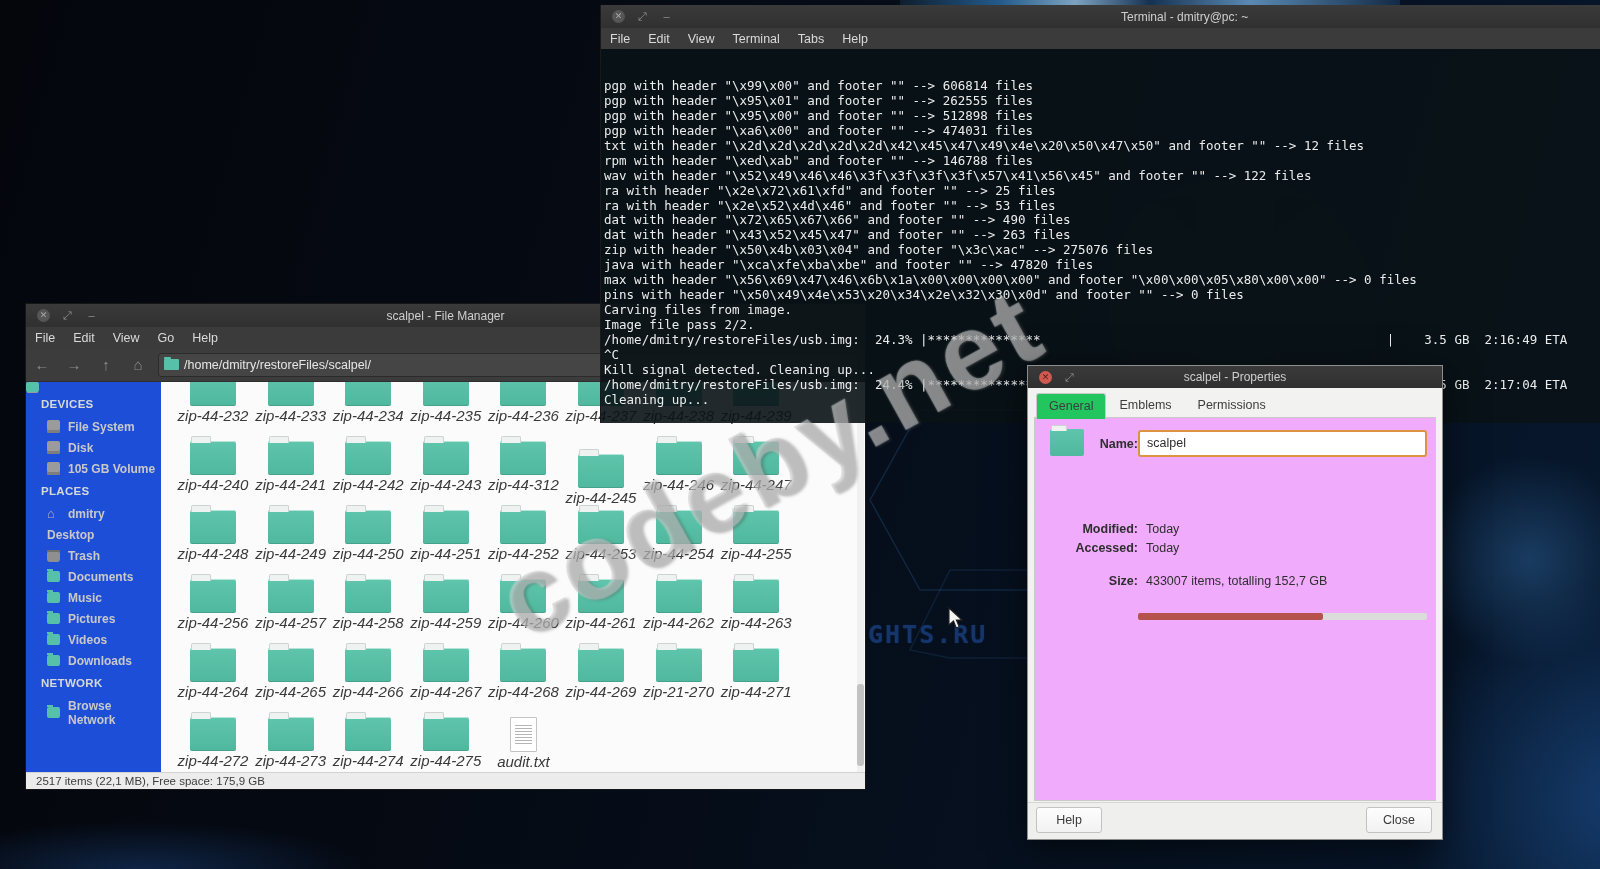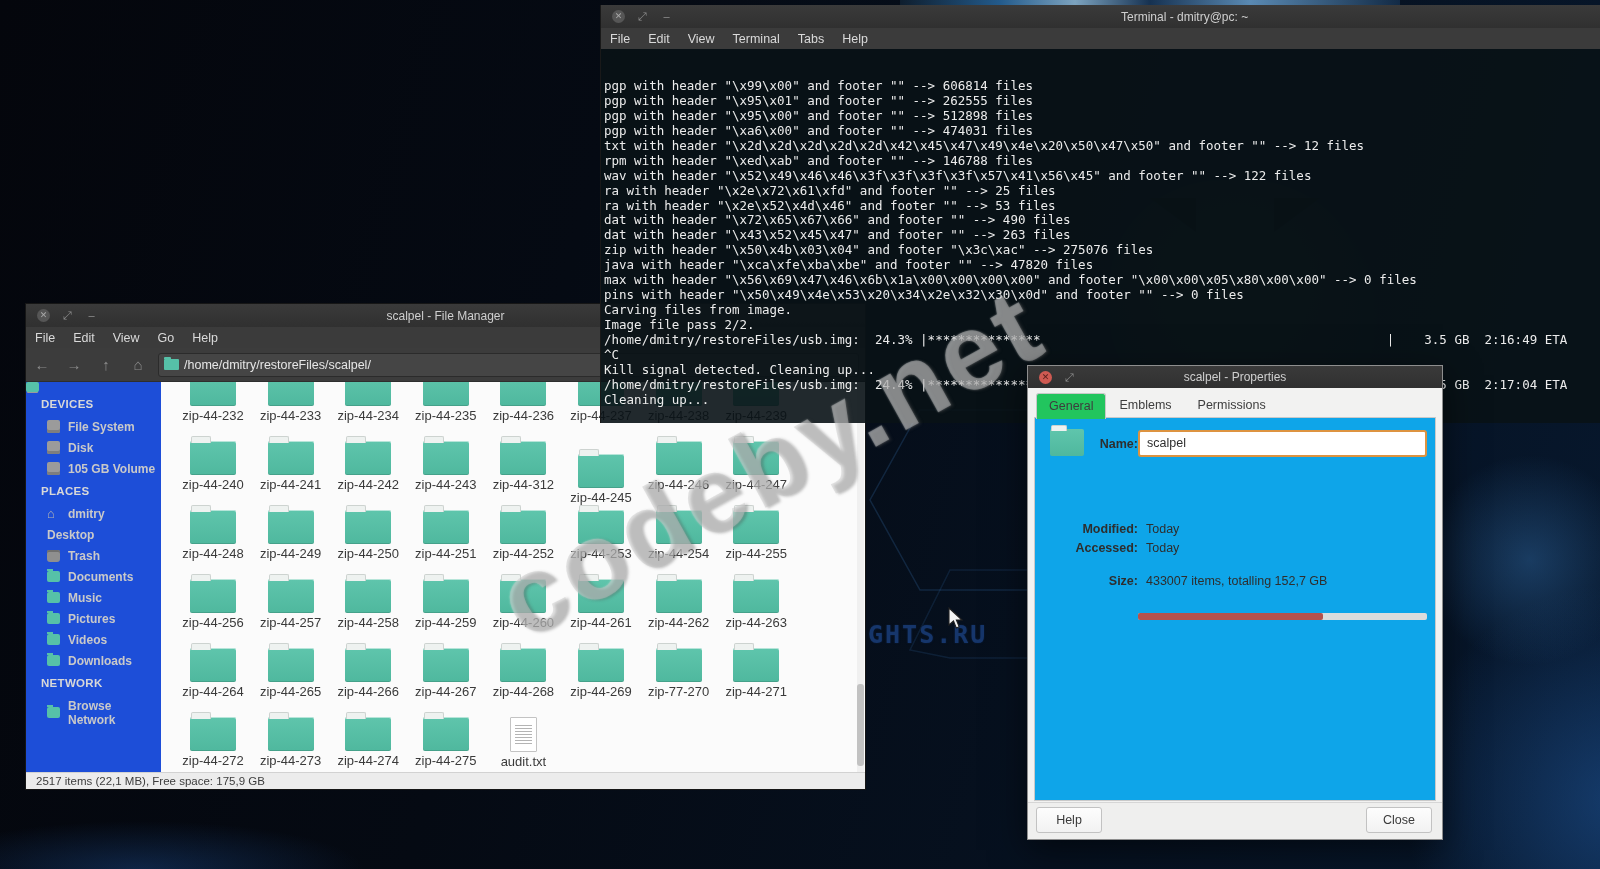--- a/index.html
+++ b/index.html
@@ -83,34 +83,34 @@
   .fcell { position:absolute; width:78px; text-align:center; }
   .ficon { width:46px; height:34px; margin:0 auto; position:relative;
     background:linear-gradient(#5fc5ac,#4fb89e); border-radius:2px;
     box-shadow:inset 0 1px rgba(255,255,255,.55), inset 0 -1px rgba(0,0,0,.12); }
   .ficon::before { content:""; position:absolute; top:-5px; left:1px; width:18px; height:6px;
     background:#eef2f0; border:1px solid #cdd3d0; border-bottom:none; border-radius:2px 2px 0 0; }
   .txticon { width:27px; height:35px; margin:0 auto; background:#fff; border:1px solid #c3c3c3;
     border-radius:1px; position:relative; }
   .txticon::after { content:""; position:absolute; inset:5px 4px;
     background:repeating-linear-gradient(#fff 0 2px, #b4b4b4 2px 3px); }
-  .flabel { margin-top:4px; font-size:13px; color:#3a3a3a; line-height:12px; }
+  .flabel { margin-top:4px; font-size:15px; color:#3a3a3a; line-height:12px;font-style:italic; }
   .fm-scroll { position:absolute; right:1px; top:0; width:7px; bottom:0; background:#f0f0f0; }
   .fm-thumb { position:absolute; right:0; width:7px; height:82px; bottom:6px; background:#c2c2c2; border-radius:3px; }
   .fm-status { position:absolute; left:0; right:0; bottom:0; height:17px; background:#ececec;
     border-top:1px solid #d2d2d2; color:#3c3c3c; font-size:11.5px; line-height:16px; padding-left:10px; }
 
   
   .props { position:absolute; left:1027px; top:365px; width:416px; height:475px; z-index:6;
     background:#f2f2f1; border:1px solid #8e8e8e; box-shadow:0 10px 34px rgba(0,0,0,.55); }
   .props .titlebar { height:22px; }
   .tabs { position:absolute; top:26px; left:8px; height:26px; display:flex; align-items:flex-end; z-index:2; }
   .tab { font-size:12.5px; color:#3d3d3d; padding:5px 12px 6px; border:1px solid transparent; border-bottom:none; }
   .tab.active { background:#22c55e; border-color:#c9c9c9; border-radius:3px 3px 0 0; position:relative; top:1px; }
-  .notebook { position:absolute; left:6px; right:6px; top:51px; bottom:38px; background:#0ea5e9;
+  .notebook { position:absolute; left:6px; right:6px; top:51px; bottom:38px; background:#f0abfc;
     border:1px solid #c9c9c9; }
   .prow { position:absolute; left:8px; right:8px; height:17px; font-size:12.5px; color:#2e2e2e; }
   .plabel { display:inline-block; width:95px; text-align:right; font-weight:bold; }
   .pvalue { position:absolute; left:103px; white-space:nowrap; }
   .prop-ficon { position:absolute; left:15px; top:11px; width:34px; height:27px;
     background:linear-gradient(#5fc5ac,#4fb89e); border-radius:2px; }
   .prop-ficon::before { content:""; position:absolute; top:-4px; left:1px; width:14px; height:5px;
     background:#eef2f0; border:1px solid #cdd3d0; border-bottom:none; border-radius:2px 2px 0 0; }
   .name-entry { position:absolute; left:103px; top:12px; width:289px; height:27px; background:#fff;
     border:2px solid #dd9340; border-radius:3px; font-size:12.5px; color:#2e2e2e;
@@ -367,21 +367,21 @@
       <div class="fcell" style="left: 323.4px; top: 266px;">
         <div class="ficon"></div>
         <div class="flabel">zip-44-268</div>
       </div>
       <div class="fcell" style="left: 401px; top: 266px;">
         <div class="ficon"></div>
         <div class="flabel">zip-44-269</div>
       </div>
       <div class="fcell" style="left: 478.6px; top: 266px;">
         <div class="ficon"></div>
-        <div class="flabel">zip-77-270</div>
+        <div class="flabel">zip-21-270</div>
       </div>
       <div class="fcell" style="left: 556.2px; top: 266px;">
         <div class="ficon"></div>
         <div class="flabel">zip-44-271</div>
       </div>
       <div class="fcell" style="left: 13px; top: 335px;">
         <div class="ficon"></div>
         <div class="flabel">zip-44-272</div>
       </div>
       <div class="fcell" style="left: 90.6px; top: 335px;">

